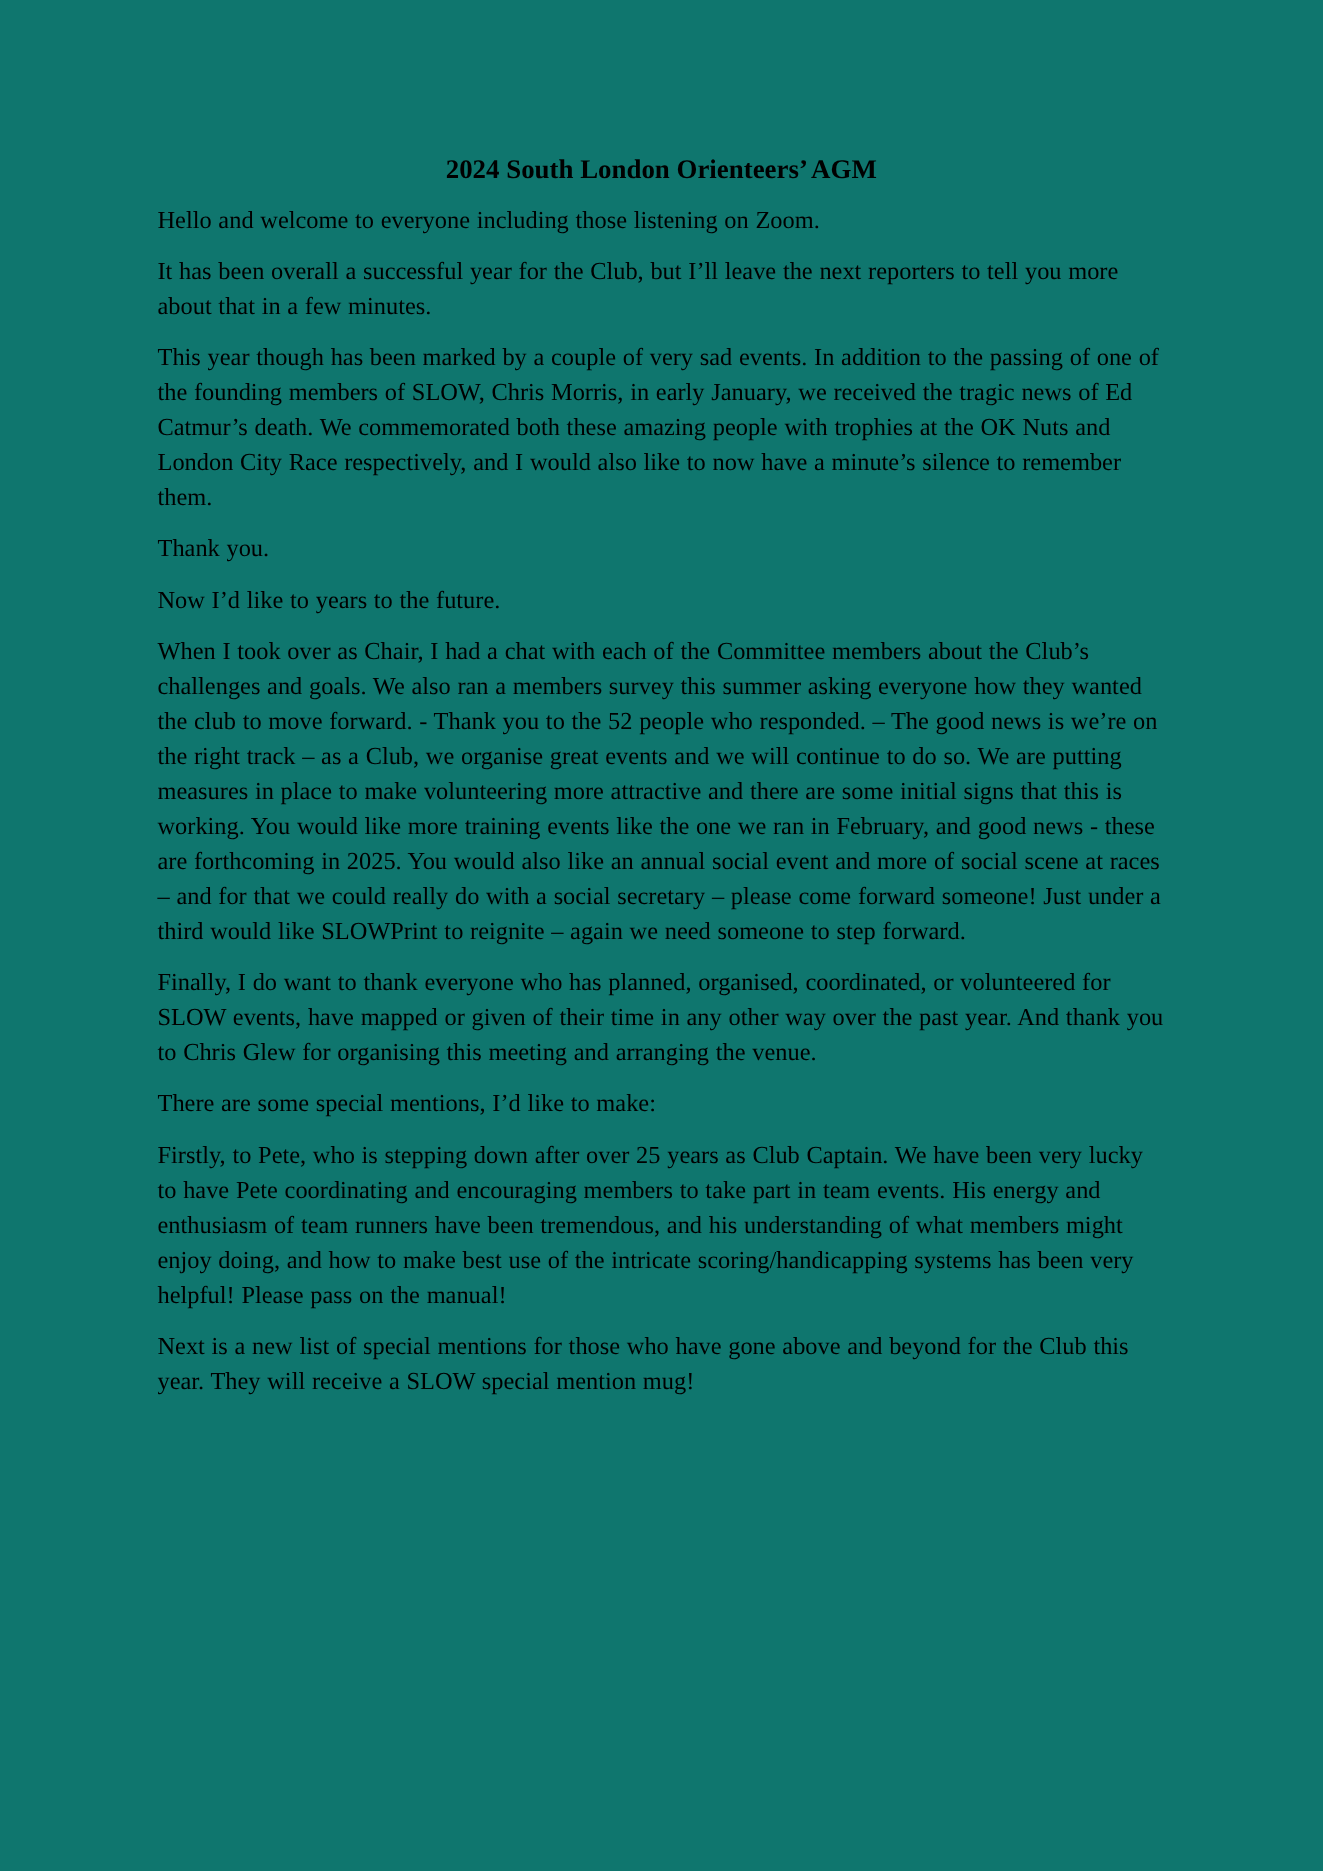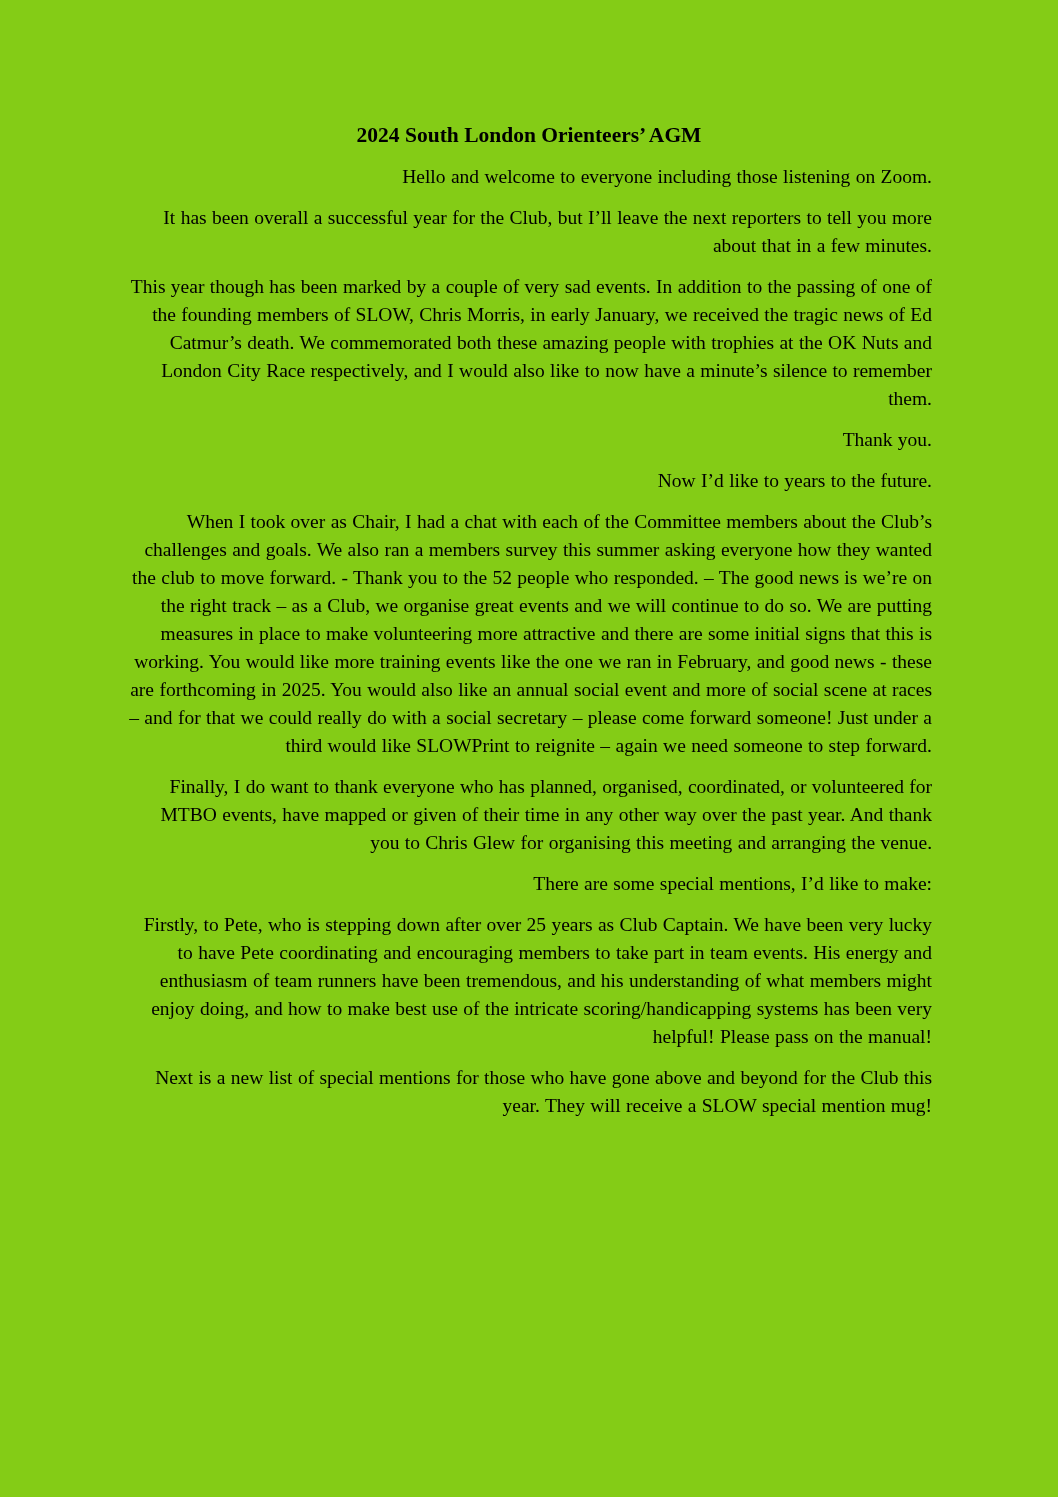--- a/index.html
+++ b/index.html
@@ -4,52 +4,52 @@
 <style>
   html, body {
     margin: 0;
     padding: 0;
     background: #ffffff;
   }
   .page {
     position: relative;
     width: 1058px;
     height: 1497px;
-    background: #84cc16;
+    background: #0f766e;
     color: #000000;
     font-family: "Liberation Serif", "DejaVu Serif", serif;
     box-sizing: border-box;
     padding: 121px 126px 0 126px;
     overflow: hidden;
   }
   .doc-title, .doc-subtitle {
     text-align: center;
     font-weight: bold;
     font-size: 21.5px;
     line-height: 28px;
     margin: 0 0 14px 0;
   }
   .doc-body p.para {
     font-size: 19.5px;
     line-height: 28px;
     margin: 0 0 13px 0;
-    text-align: right;
+    text-align: left;
     word-spacing: 0.5px;
   }
 </style>
 </head>
 <body>
 
 <div class="page">
   <h1 class="doc-title">2024 South London Orienteers’ AGM</h1>
   <div class="doc-body">
       <p class="para">Hello and welcome to everyone including those listening on Zoom.</p>
       <p class="para">It has been overall a successful year for the Club, but I’ll leave the next reporters to tell you more about that in a few minutes.</p>
       <p class="para">This year though has been marked by a couple of very sad events. In addition to the passing of one of the founding members of SLOW, Chris Morris, in early January, we received the tragic news of Ed Catmur’s death. We commemorated both these amazing people with trophies at the OK Nuts and London City Race respectively, and I would also like to now have a minute’s silence to remember them.</p>
       <p class="para">Thank you.</p>
       <p class="para">Now I’d like to years to the future.</p>
       <p class="para">When I took over as Chair, I had a chat with each of the Committee members about the Club’s challenges and goals. We also ran a members survey this summer asking everyone how they wanted the club to move forward. - Thank you to the 52 people who responded. – The good news is we’re on the right track – as a Club, we organise great events and we will continue to do so. We are putting measures in place to make volunteering more attractive and there are some initial signs that this is working. You would like more training events like the one we ran in February, and good news - these are forthcoming in 2025. You would also like an annual social event and more of social scene at races – and for that we could really do with a social secretary – please come forward someone! Just under a third would like SLOWPrint to reignite – again we need someone to step forward.</p>
-      <p class="para">Finally, I do want to thank everyone who has planned, organised, coordinated, or volunteered for MTBO events, have mapped or given of their time in any other way over the past year. And thank you to Chris Glew for organising this meeting and arranging the venue.</p>
+      <p class="para">Finally, I do want to thank everyone who has planned, organised, coordinated, or volunteered for SLOW events, have mapped or given of their time in any other way over the past year. And thank you to Chris Glew for organising this meeting and arranging the venue.</p>
       <p class="para">There are some special mentions, I’d like to make:</p>
       <p class="para">Firstly, to Pete, who is stepping down after over 25 years as Club Captain. We have been very lucky to have Pete coordinating and encouraging members to take part in team events. His energy and enthusiasm of team runners have been tremendous, and his understanding of what members might enjoy doing, and how to make best use of the intricate scoring/handicapping systems has been very helpful! Please pass on the manual!</p>
       <p class="para">Next is a new list of special mentions for those who have gone above and beyond for the Club this year. They will receive a SLOW special mention mug!</p>
     </div>
 </div>
 
 </body></html>

